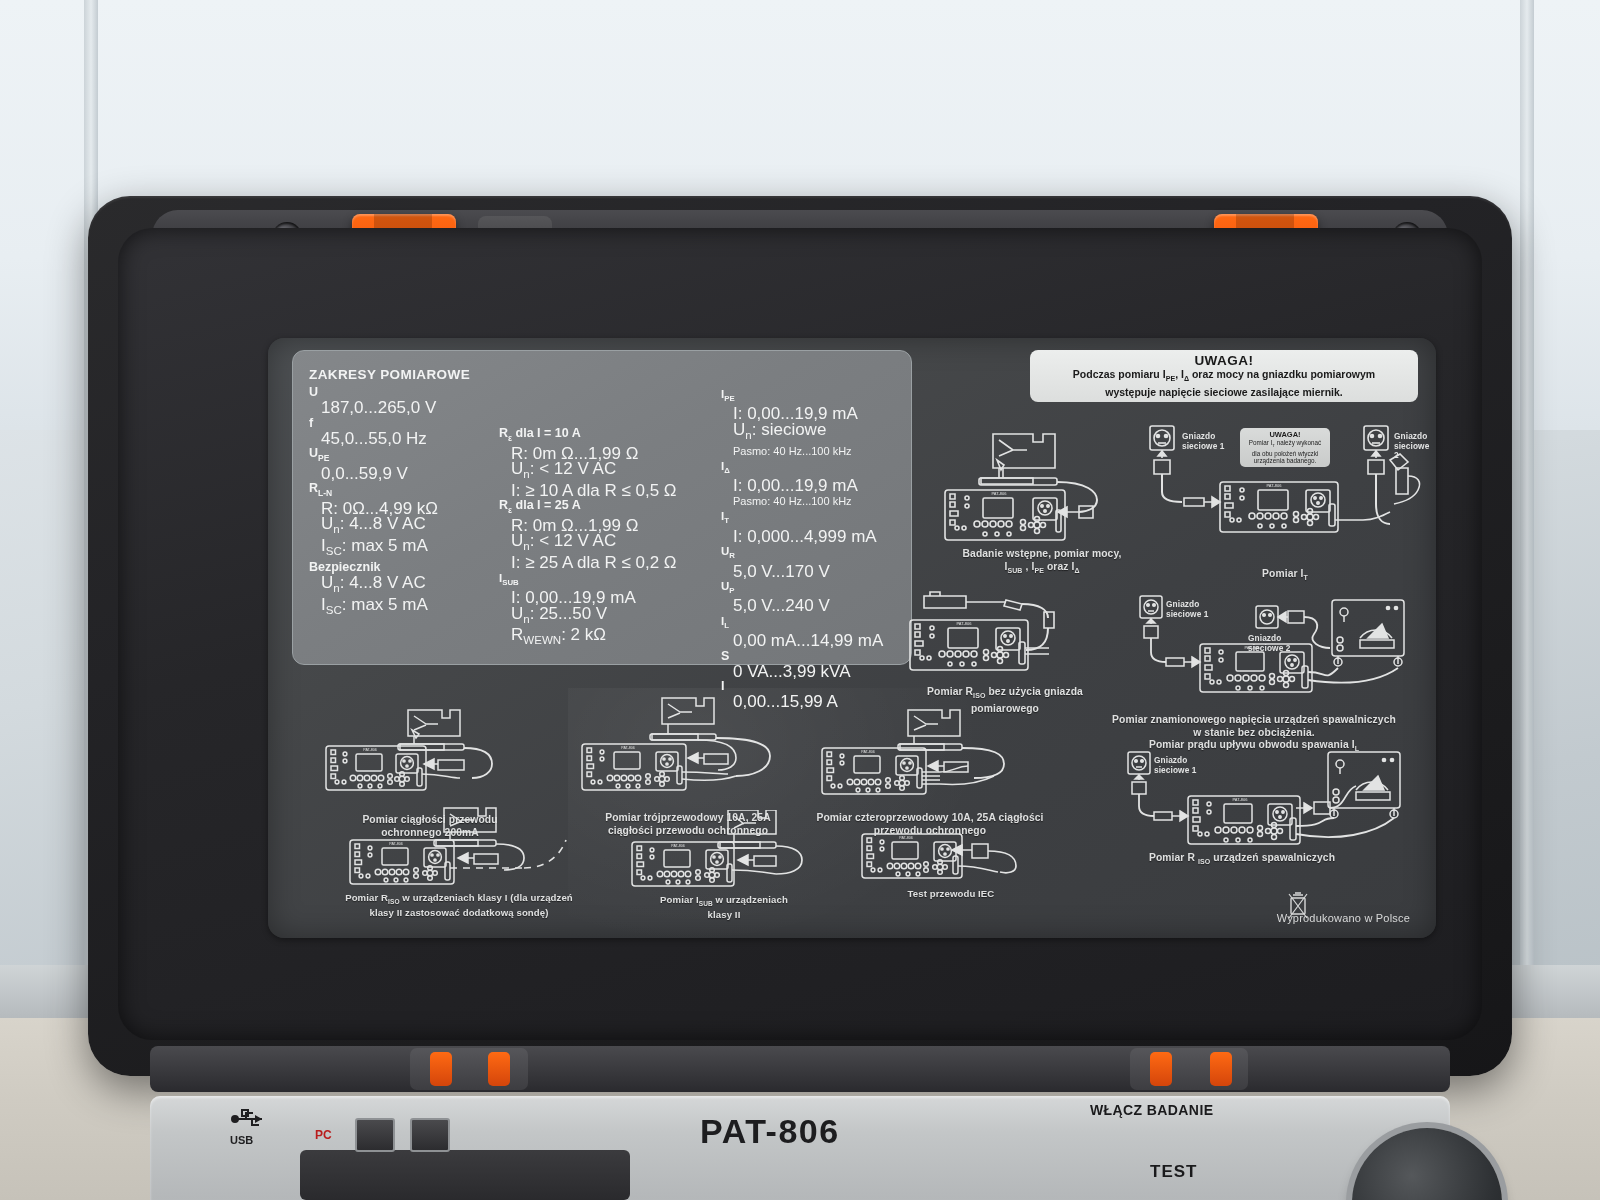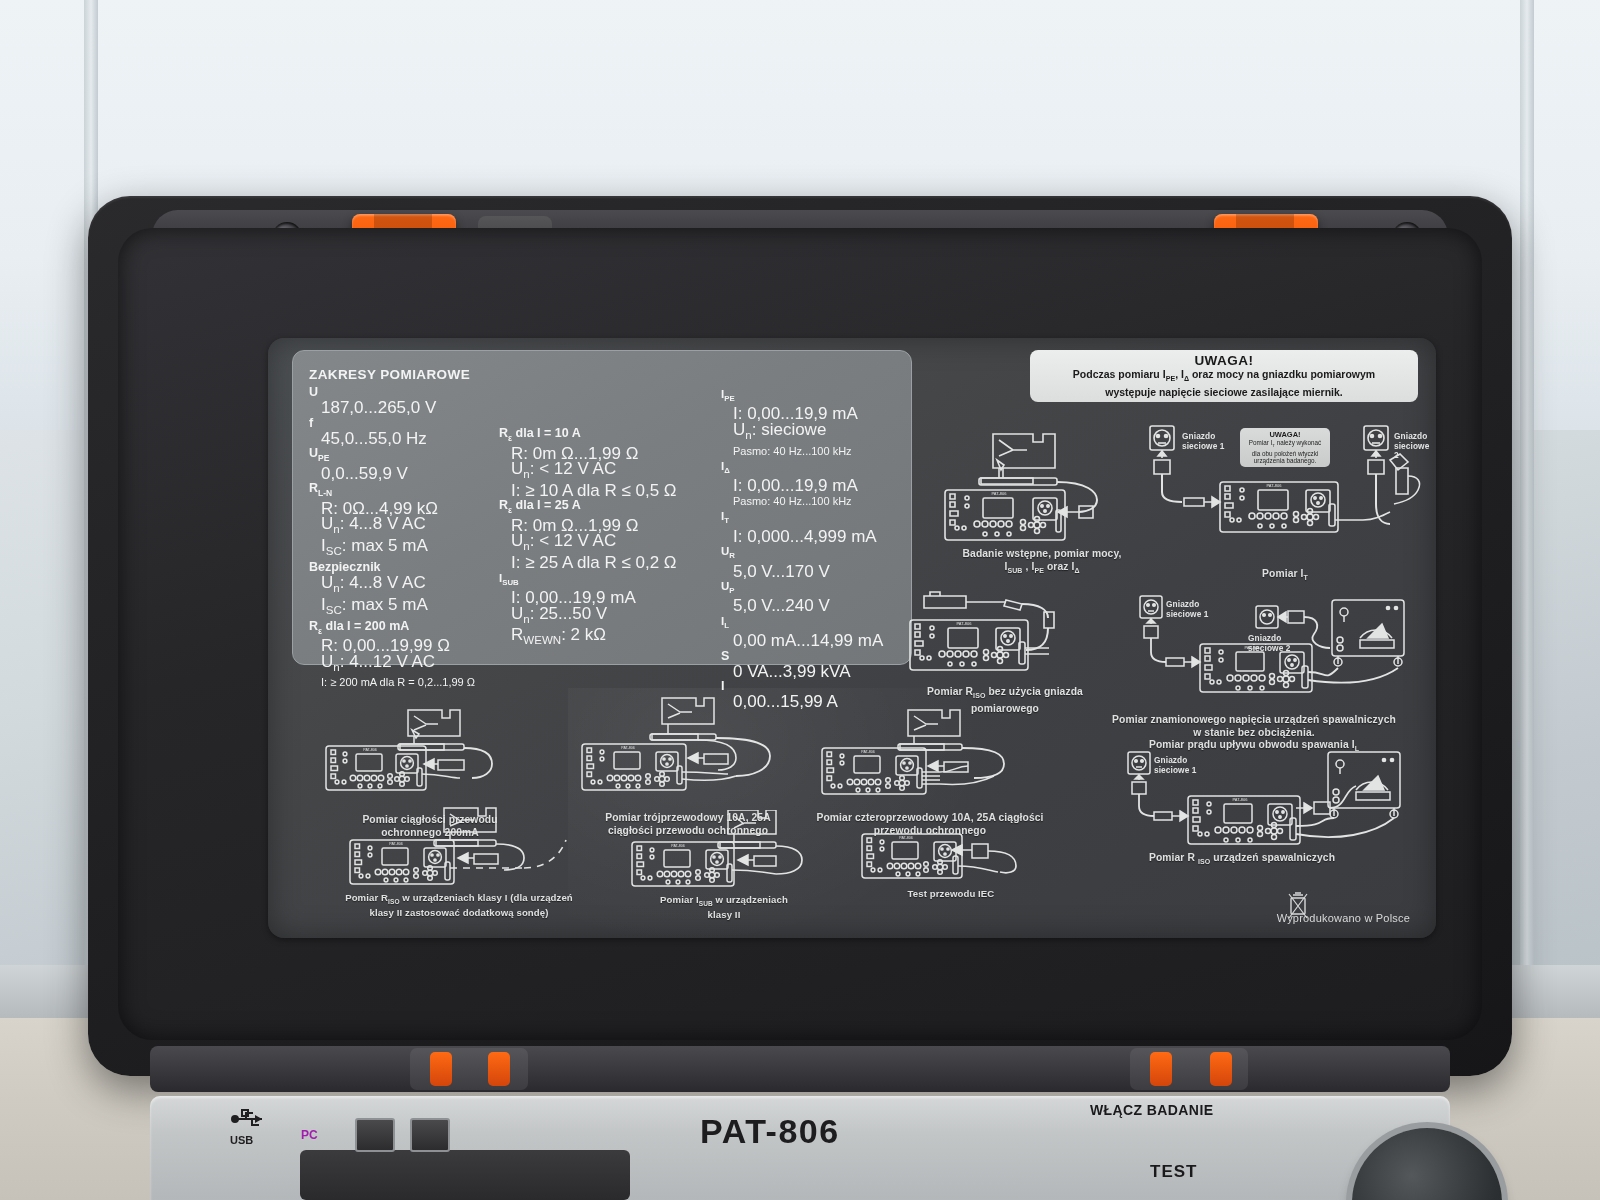--- a/index.html
+++ b/index.html
@@ -177,21 +177,21 @@
   .base-model {
     position:absolute; left:700px; top:1112px;
     font-size:34px; font-weight:bold; color:#1d1d1f; letter-spacing:1.5px;
   }
   .base-dark {
     position:absolute; left:300px; top:1150px; width:330px; height:50px;
     background:linear-gradient(180deg,#3b3b3e,#2a2a2d); border-radius:6px;
   }
   .usb-area { position:absolute; left:230px; top:1108px; color:#1f1f21; }
   .usb-t { font-size:11px; font-weight:bold; }
-  .pc-t { position:absolute; left:301px; top:1128px; font-size:12px; font-weight:bold; color:#a21caf; }
+  .pc-t { position:absolute; left:315px; top:1128px; font-size:12px; font-weight:bold; color:#b91c1c; }
   .port-box {
     position:absolute; width:40px; height:34px; border-radius:3px;
     background:linear-gradient(180deg,#4a4a4d,#2c2c2f);
     border:2px solid #8e9194;
   }
   .test-btn-zone {
     position:absolute; left:1090px; top:1102px; width:280px; color:#1a1a1c;
   }
   .test-head { font-size:14px; font-weight:bold; letter-spacing:.4px; }
   .test-word { position:absolute; left:1150px; top:1162px; font-size:17px; font-weight:bold; color:#1a1a1c; letter-spacing:1px; }
@@ -263,26 +263,20 @@
           <div class="grp-l">U<sub>n</sub>: 4...8 V AC</div>
           <div class="grp-l">I<sub>SC</sub>: max 5 mA</div>
         </div>
 
         <div class="grp">
           <div class="grp-h">Bezpiecznik</div>
           <div class="grp-l">U<sub>n</sub>: 4...8 V AC</div>
           <div class="grp-l">I<sub>SC</sub>: max 5 mA</div>
         </div>
 
-        <div class="grp">
-          <div class="grp-h">R<sub>ε</sub> dla I = 200 mA</div>
-          <div class="grp-l">R: 0,00...19,99 Ω</div>
-          <div class="grp-l">U<sub>n</sub>: 4...12 V AC</div>
-          <div class="grp-l tight">I: ≥ 200 mA dla R = 0,2...1,99 Ω</div>
-        </div>
       </div>
 
       <div class="spec-col c2" style="top:32px;margin-top:43px;">
         <div class="grp">
           <div class="grp-h">R<sub>ε</sub> dla I = 10 A</div>
           <div class="grp-l">R: 0m Ω...1,99 Ω</div>
           <div class="grp-l">U<sub>n</sub>: &lt; 12 V AC</div>
           <div class="grp-l">I: ≥ 10 A dla R ≤ 0,5 Ω</div>
         </div>
         <div class="grp">

